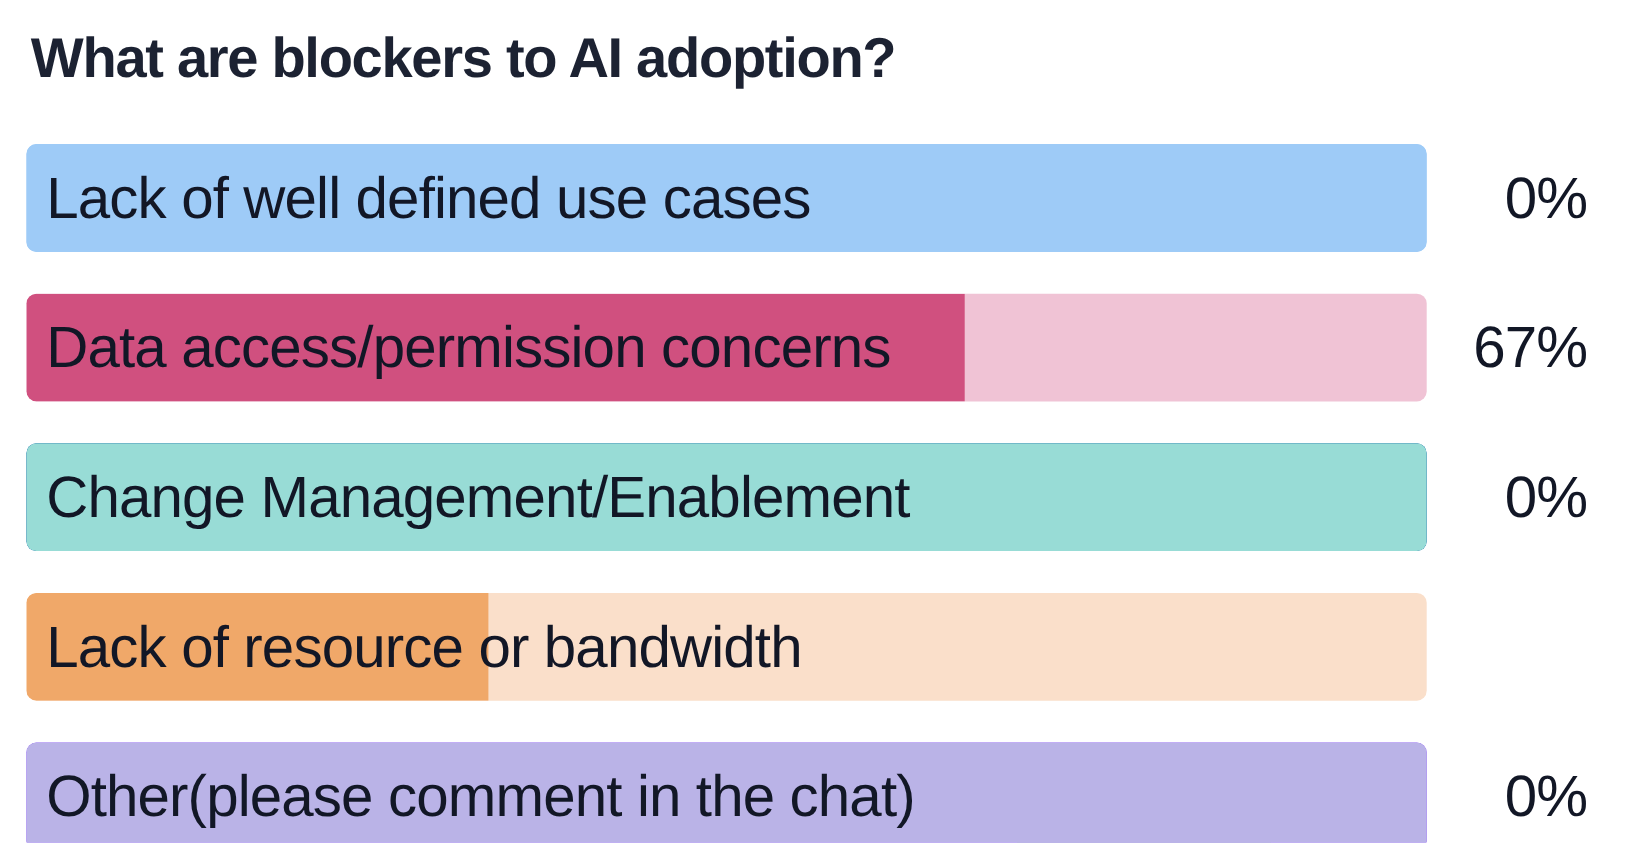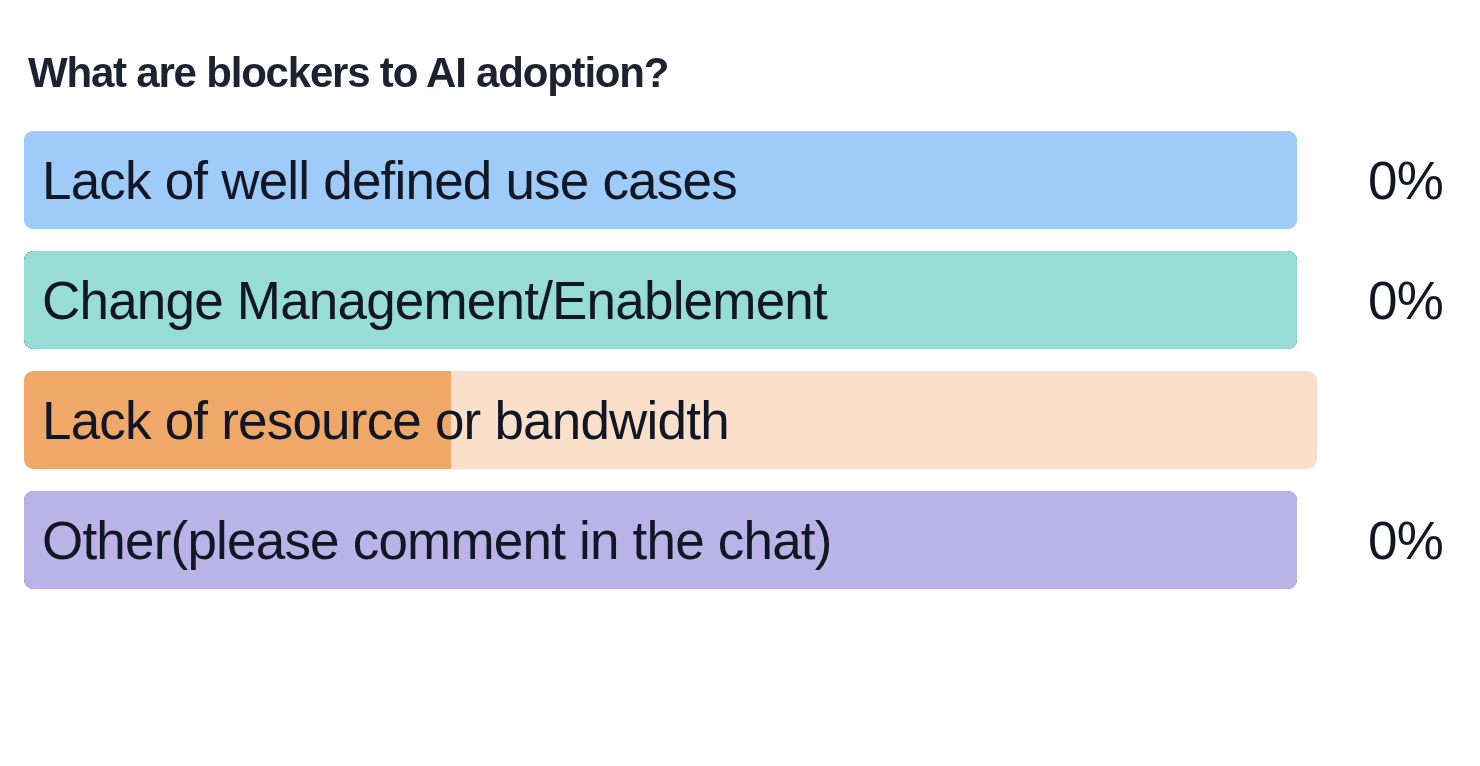--- a/index.html
+++ b/index.html
@@ -21,38 +21,37 @@
     left: 0;
     top: 0;
     width: 1480px;
     height: 766px;
     background: #ffffff;
   }
   #poll-title {
     position: absolute;
     left: 28px;
     top: 27px;
-    font-size: 42px;
+    font-size: 51px;
     font-weight: bold;
     letter-spacing: -1.2px;
     line-height: 1.0;
     color: #1c2232;
     white-space: nowrap;
-    margin-top: 25px;
   }
   #poll-rows {
     position: absolute;
     left: 0;
     top: 131px;
     width: 1480px;
   }
   .poll-row {
     position: relative;
     height: 94px;
-    margin-bottom: 26px;
+    margin-bottom: 42px;
   }
   .bar-track {
     position: absolute;
     left: 24px;
     top: 0;
     width: 1273px;
     height: 98px;
     border-radius: 9px;
     overflow: hidden;
   }
@@ -101,28 +100,35 @@
 
   <div id="poll-rows">
       <div class="poll-row">
         <div class="bar-track" style="background: rgb(158, 203, 247);">
           <div class="bar-fill" style="background: rgb(158, 203, 247); width: 100%;"></div>
           <div class="bar-label">Lack of well defined use cases</div>
         </div>
         <div class="bar-percent">0%</div>
       </div>
       <div class="poll-row">
+        <div class="bar-track" style="background: rgb(240, 195, 213);">
+          <div class="bar-fill" style="background: rgb(208, 80, 127); width: 67%; border-top-right-radius: 0px; border-bottom-right-radius: 0px;"></div>
+          <div class="bar-label">Data access/permission concerns</div>
+        </div>
+        <div class="bar-percent">67%</div>
+      </div>
+      <div class="poll-row">
         <div class="bar-track" style="background: #0369a1;">
           <div class="bar-fill" style="background: rgb(152, 220, 214); width: 100%;"></div>
           <div class="bar-label">Change Management/Enablement</div>
         </div>
         <div class="bar-percent">0%</div>
       </div>
       <div class="poll-row">
-        <div class="bar-track" style="background: rgb(250, 223, 202); padding-left: 20px;">
+        <div class="bar-track" style="background: rgb(250, 223, 202);">
           <div class="bar-fill" style="background: rgb(240, 168, 105); width: 33%; border-top-right-radius: 0px; border-bottom-right-radius: 0px;"></div>
           <div class="bar-label">Lack of resource or bandwidth</div>
         </div>
       </div>
       <div class="poll-row">
         <div class="bar-track" style="background: #8b5cf6;">
           <div class="bar-fill" style="background: rgb(186, 179, 231); width: 100%;"></div>
           <div class="bar-label">Other(please comment in the chat)</div>
         </div>
         <div class="bar-percent">0%</div>

